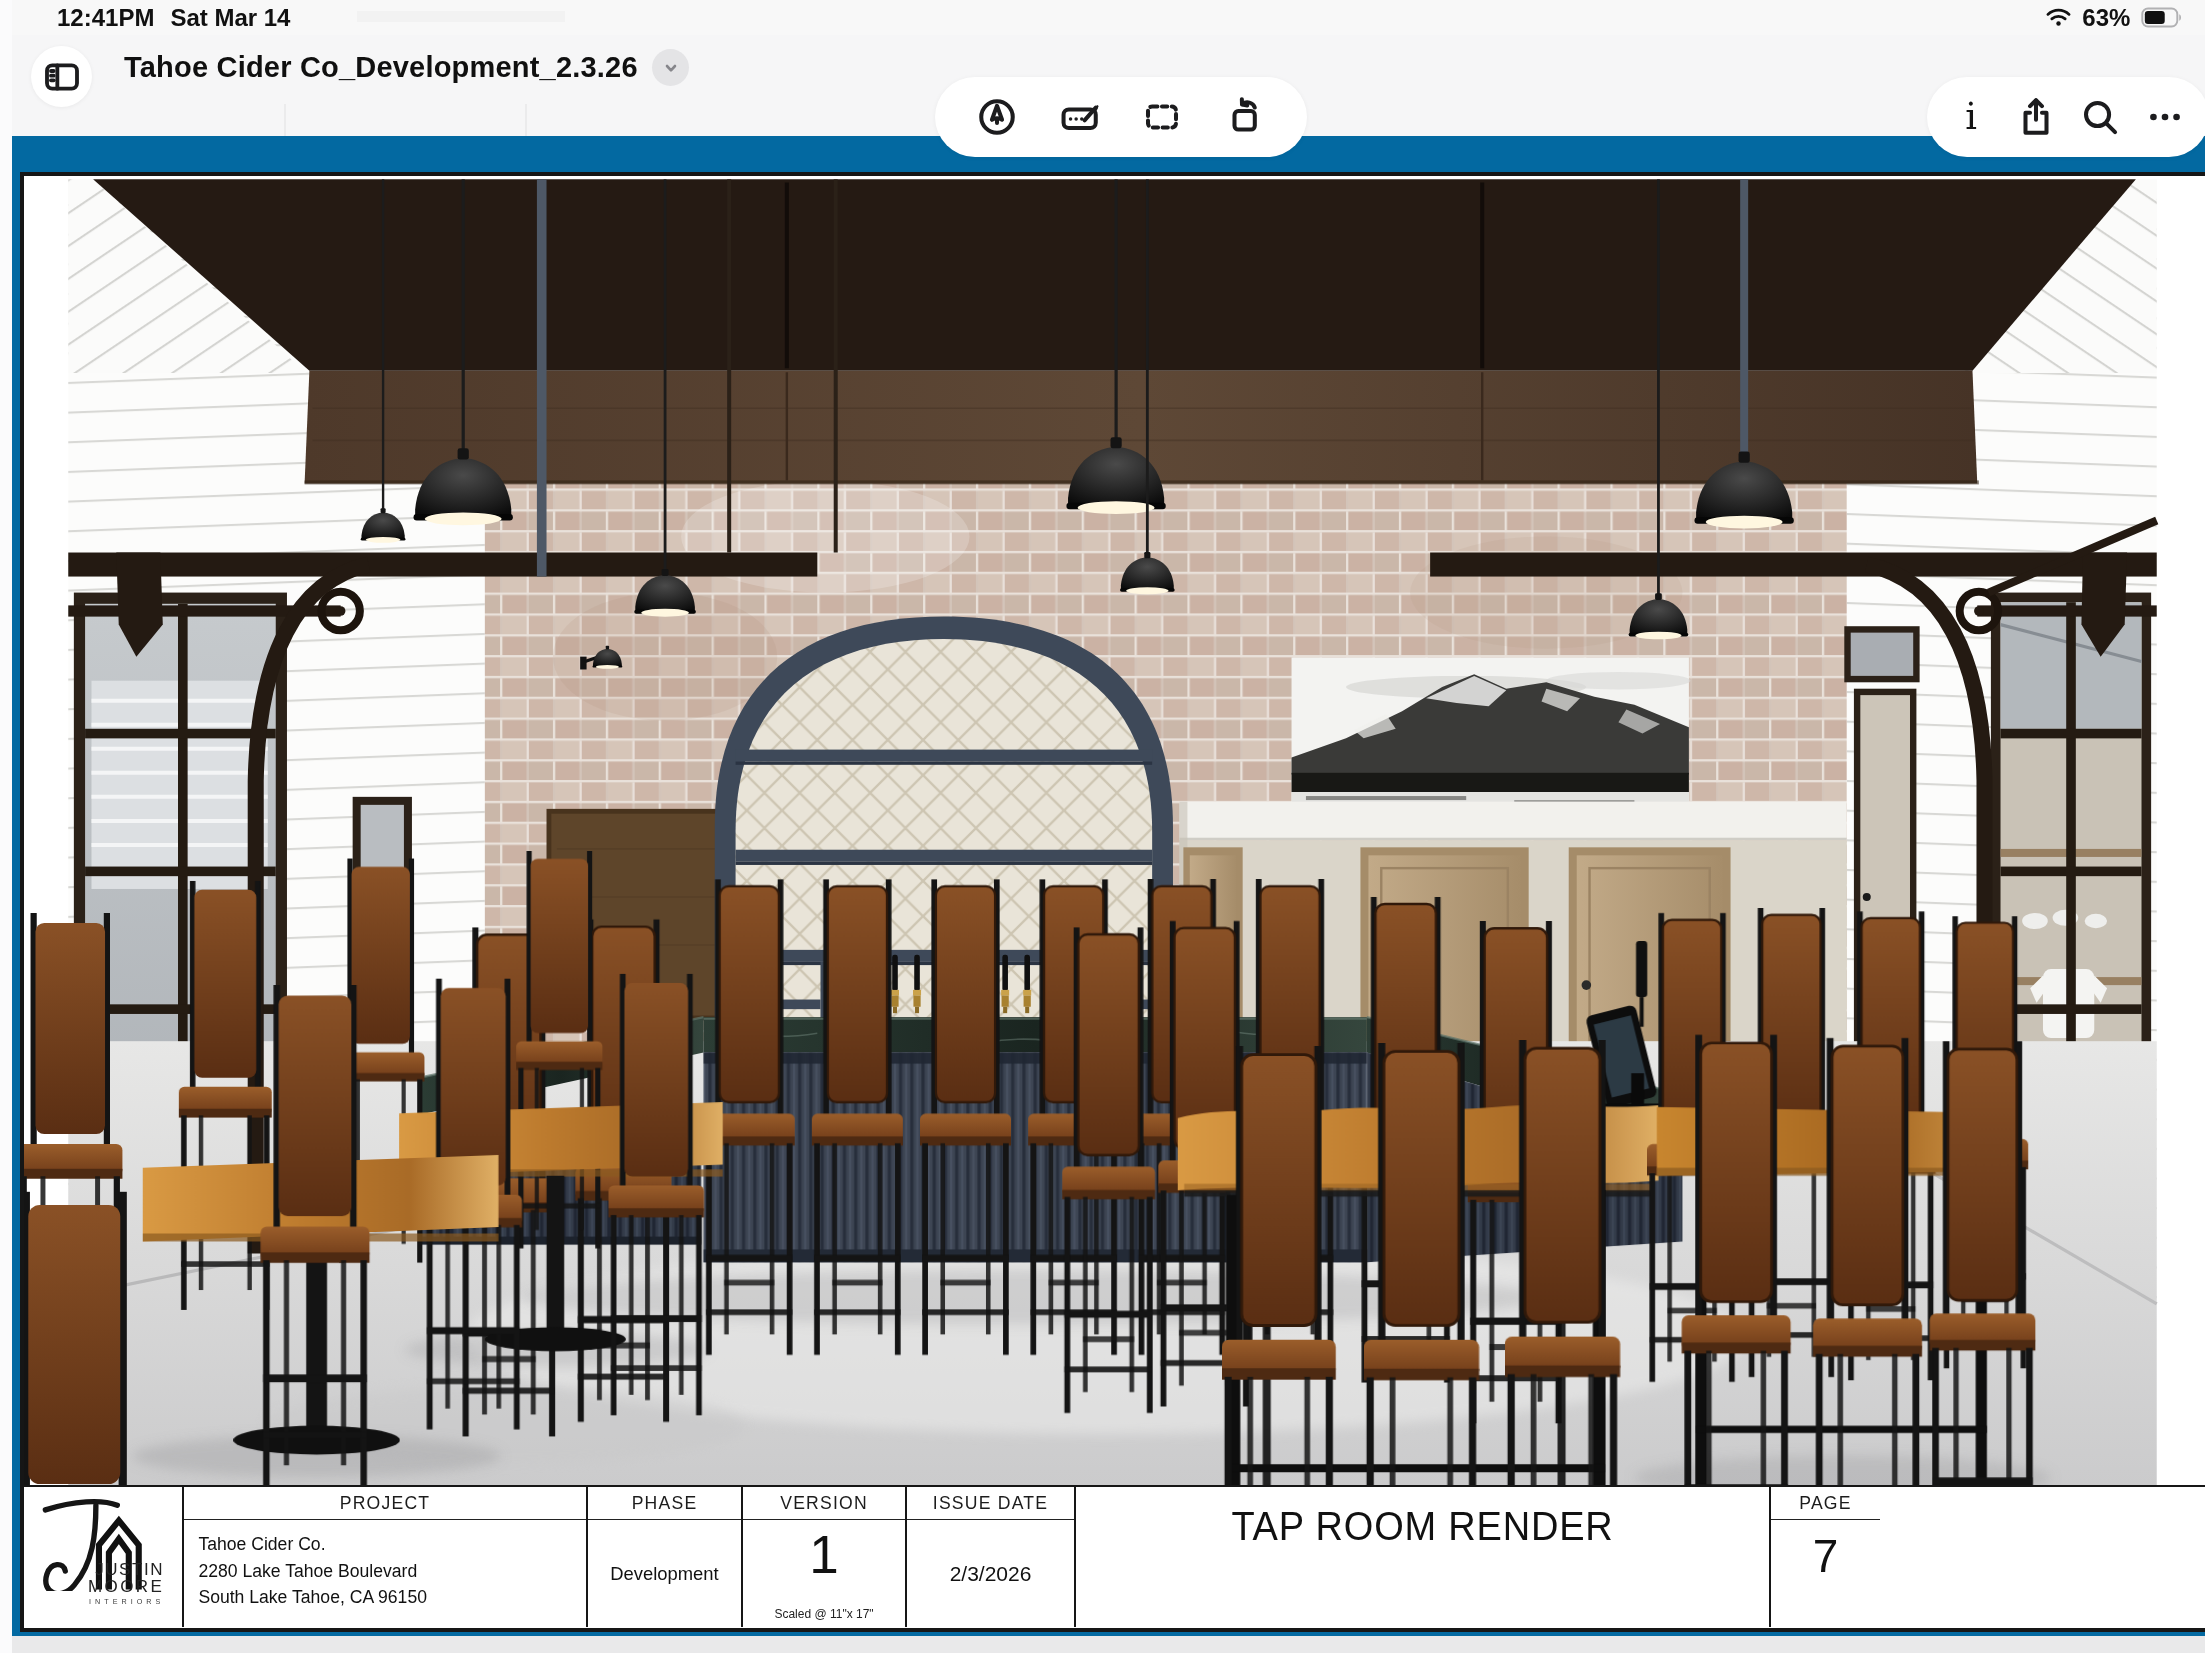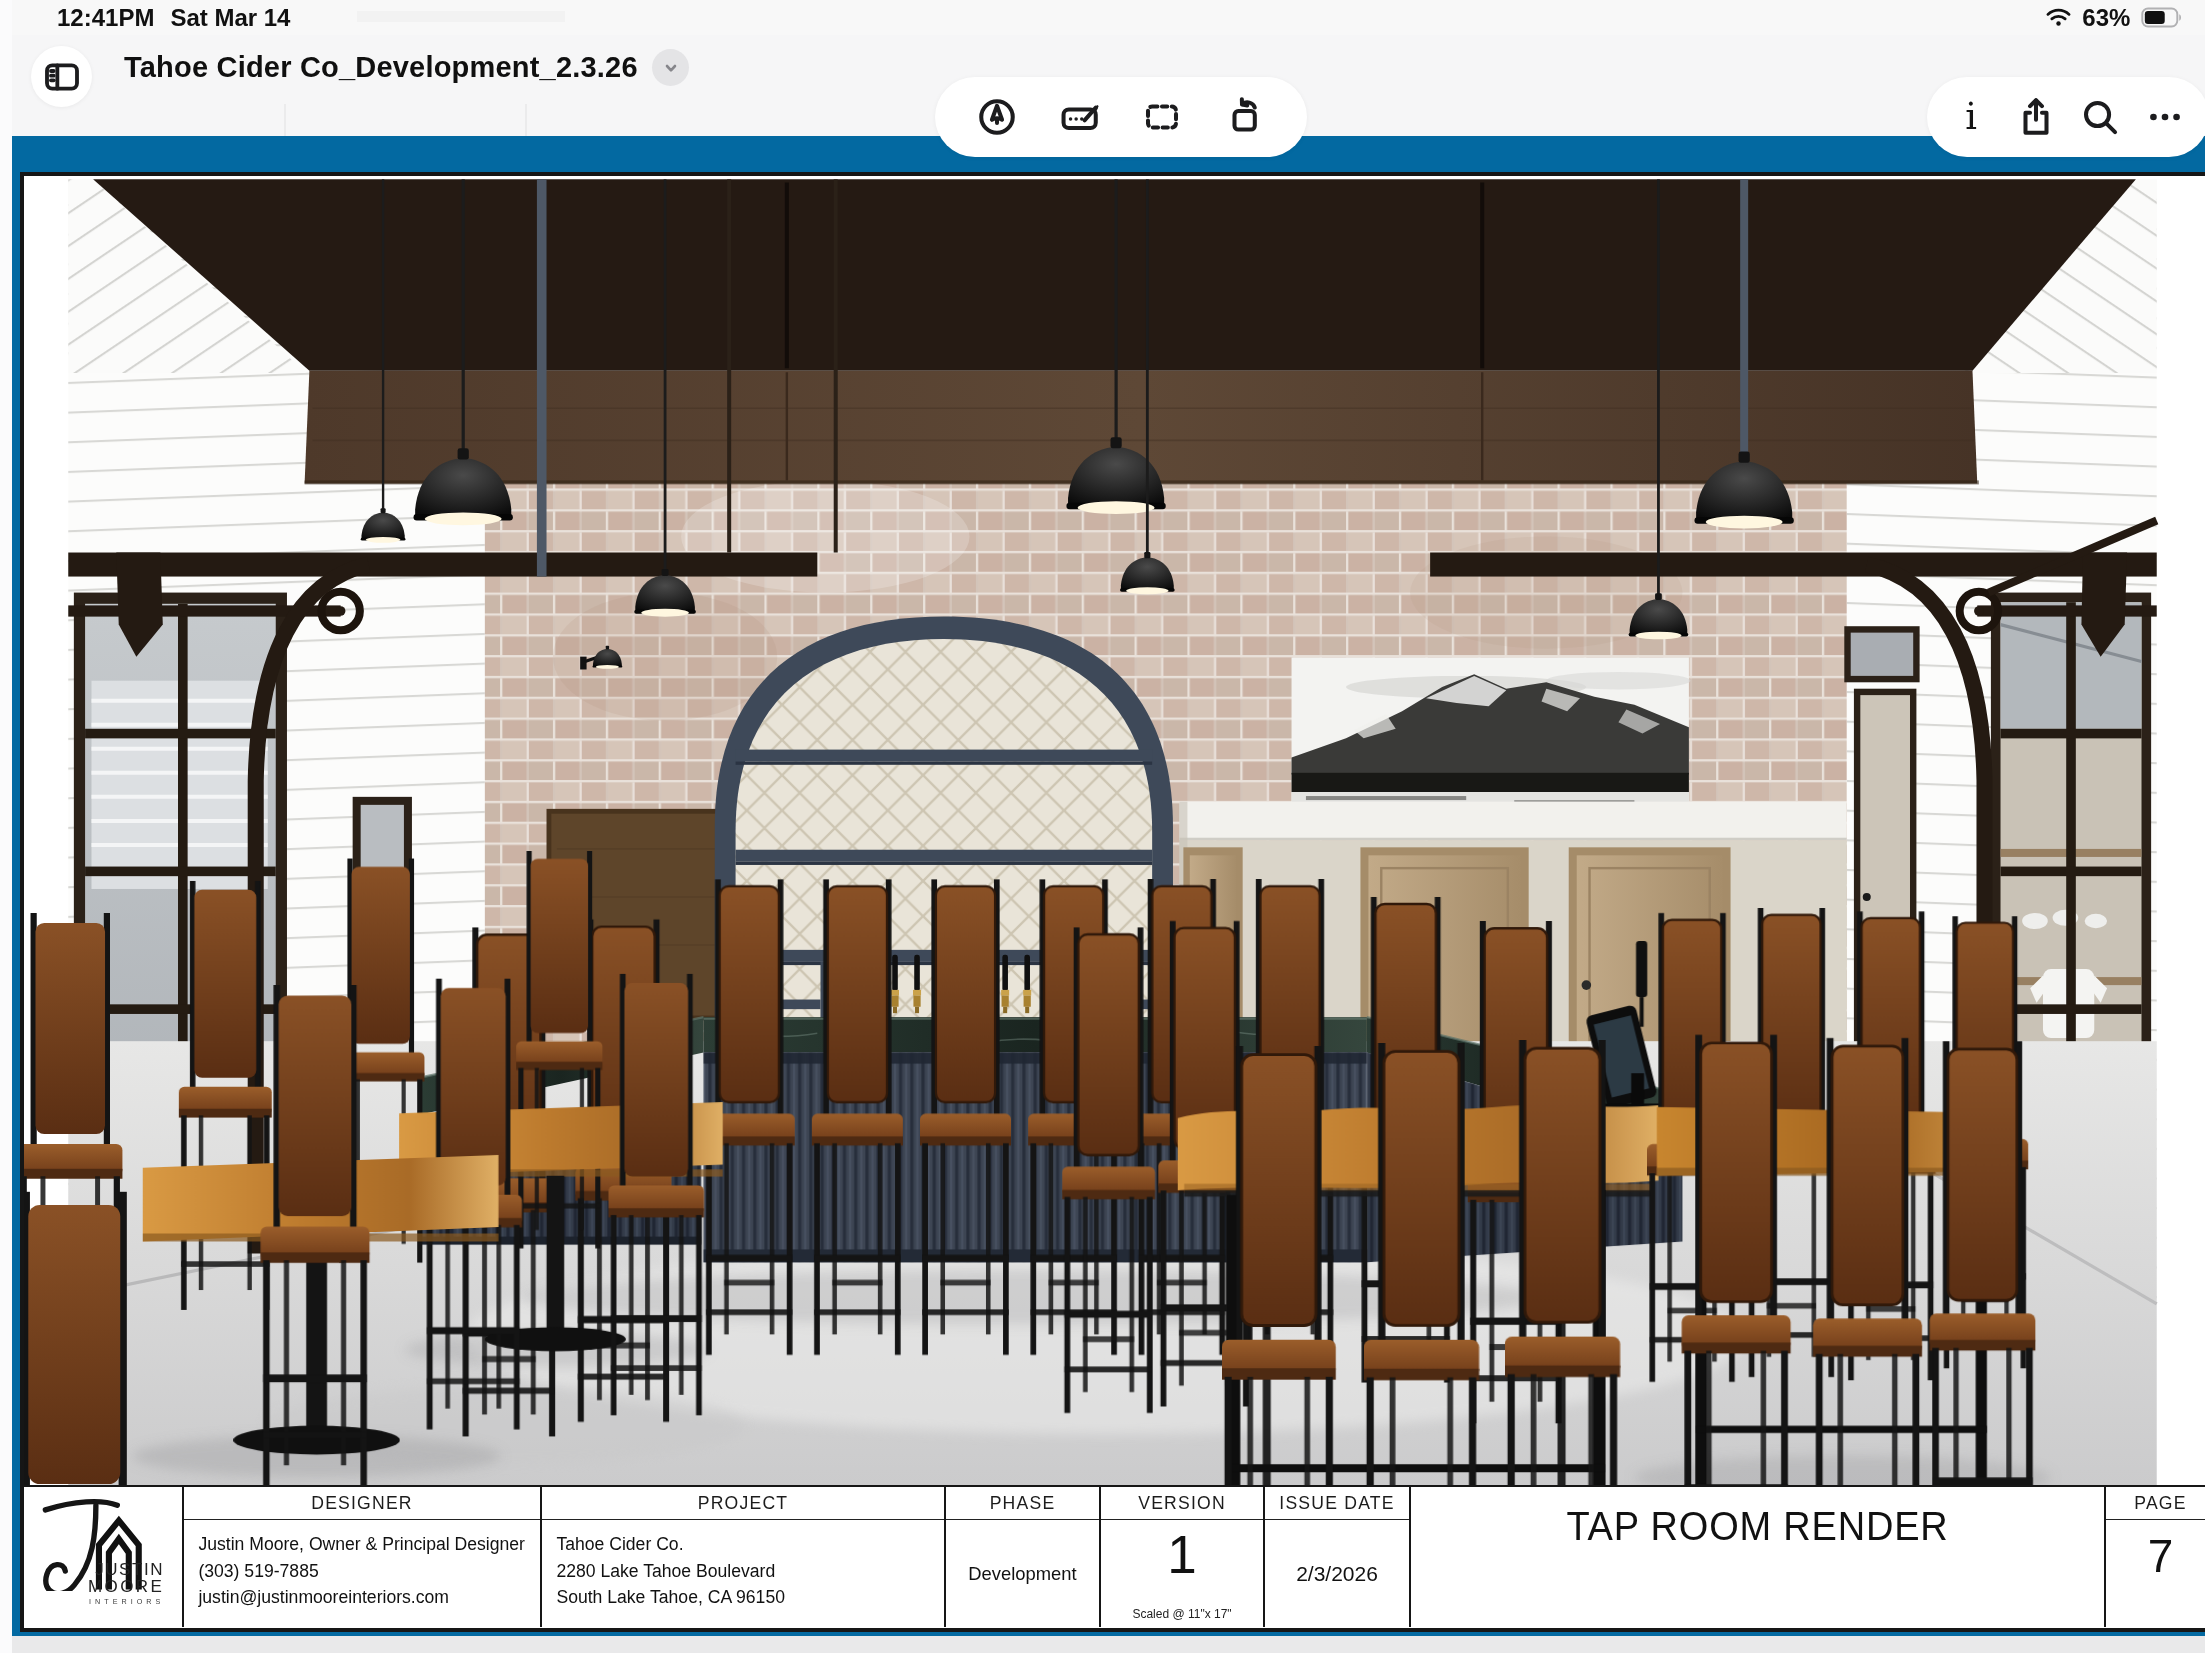--- a/index.html
+++ b/index.html
@@ -42,21 +42,21 @@
   .cell-header{height:32px;border-bottom:1.6px solid #222;display:flex;align-items:center;
                justify-content:center;font-size:17.6px;letter-spacing:1.2px;color:#1c1c1c;}
   .body-left{padding:11.2px 14.4px;font-size:17.6px;line-height:1.5;color:#111;}
   .body-center{position:absolute;left:0;right:0;top:34px;bottom:0;display:flex;
                align-items:center;justify-content:center;font-size:18.4px;color:#111;}
   .cell-logo{width:160px;}
   .cell-designer{width:358px;}
   .cell-project{width:404px;}
   .cell-phase{width:155px;}
   .cell-version{width:164px;}
-  .cell-issue{width:146px;}
+  .cell-issue{width:169px;}
   .cell-title{width:695px;}
   .cell-page{width:109px;}
   .version-value{position:absolute;left:0;right:0;top:37px;text-align:center;
                  font-size:53px;font-weight:300;color:#111;}
   .version-note{position:absolute;left:0;right:0;bottom:6.4px;text-align:center;
                 font-size:12px;color:#222;}
   .sheet-title{position:absolute;left:0;right:0;top:17.6px;text-align:center;font-size:38px;
                letter-spacing:0.8px;color:#111;transform:scaleY(1.08);}
   .page-value{position:absolute;left:0;right:0;top:42px;text-align:center;
               font-size:46px;font-weight:300;color:#111;}
@@ -752,28 +752,20 @@
             <div class="logo-t1"></div>
           </div>
           <div class="logo-text" style="left:64px;top:74px;">
             <div class="logo-t1">JUSTIN</div>
             <div class="logo-t2">MOORE</div>
             <div class="logo-t3">INTERIORS</div>
           </div>
         </div>
       </div>
 
-      <div class="cell cell-designer">
-        <div class="cell-header">DESIGNER</div>
-        <div class="body-left">
-          <div>Justin Moore, Owner &amp; Principal Designer</div>
-          <div>(303) 519-7885</div>
-          <div>justin@justinmooreinteriors.com</div>
-        </div>
-      </div>
 
       <div class="cell cell-project">
         <div class="cell-header">PROJECT</div>
         <div class="body-left">
           <div>Tahoe Cider Co.</div>
           <div>2280 Lake Tahoe Boulevard</div>
           <div>South Lake Tahoe, CA 96150</div>
         </div>
       </div>
 

